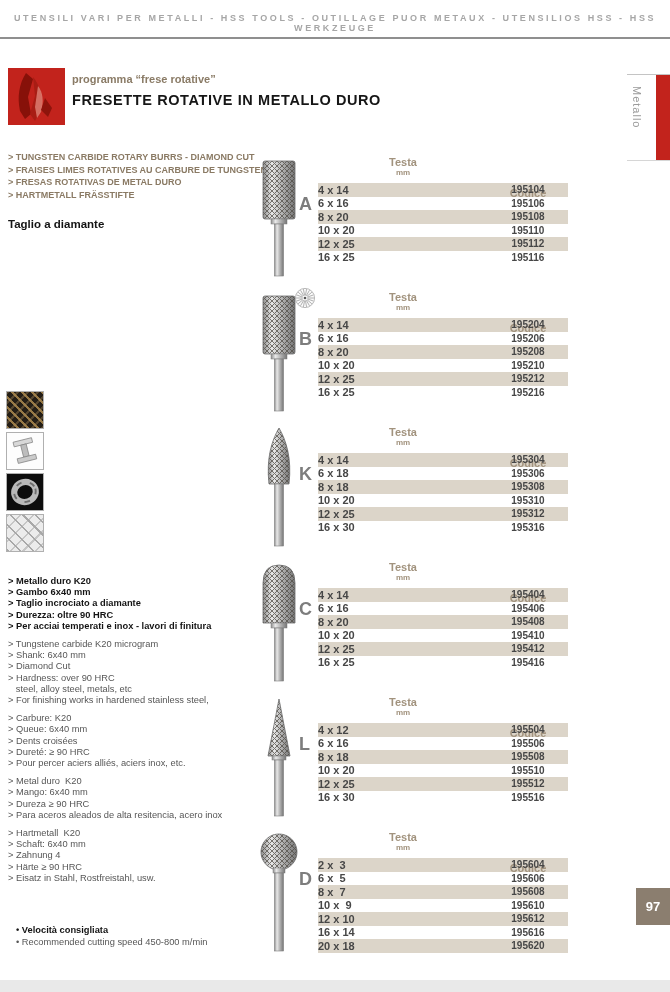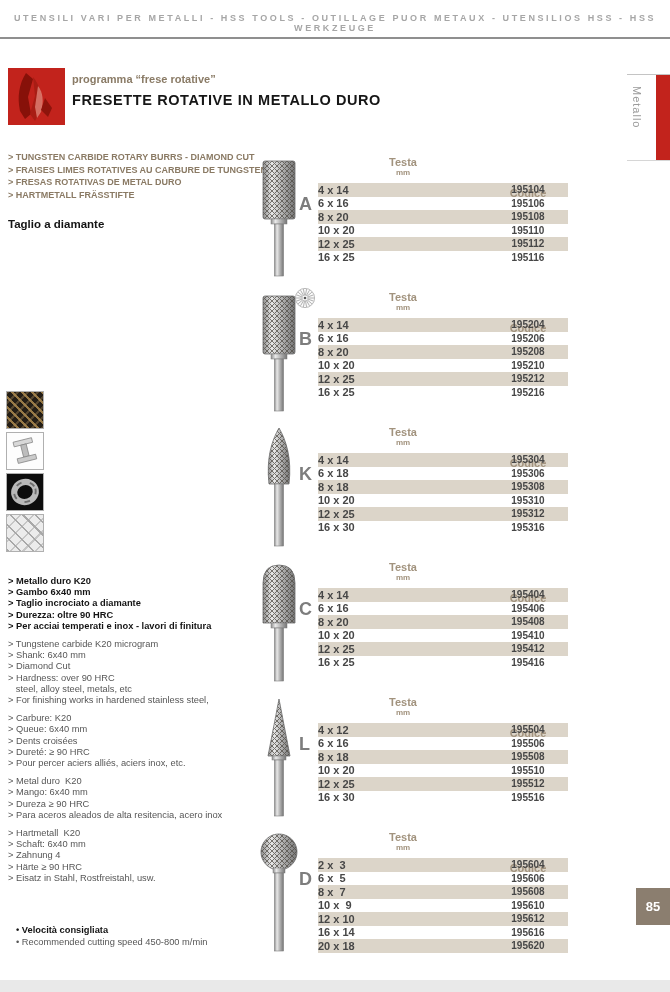--- a/index.html
+++ b/index.html
@@ -106,21 +106,21 @@
       <path d="M37,30 l7,10 -4,9 -7,-7 Z" fill="#8e140c"></path>
     </svg>
   </div>
   <div class="program-label">programma “frese rotative”</div>
   <div class="page-title">FRESETTE ROTATIVE IN METALLO DURO</div>
 
   <div class="tab-line"></div>
   <div class="tab-line2"></div>
   <div class="tab-red" style="background: rgb(194, 35, 28);"></div>
   <div class="tab-label">Metallo</div>
-  <div class="page-num" style="background: rgb(139, 126, 111);">85</div>
+  <div class="page-num" style="background: rgb(139, 126, 111);">97</div>
 
   <div class="intro">
       <div class="bullet-line">&gt; TUNGSTEN CARBIDE ROTARY BURRS - DIAMOND CUT</div>
       <div class="bullet-line">&gt; FRAISES LIMES ROTATIVES AU CARBURE DE TUNGSTENE</div>
       <div class="bullet-line">&gt; FRESAS ROTATIVAS DE METAL DURO</div>
       <div class="bullet-line">&gt; HARTMETALL FRÄSSTIFTE</div>
     </div>
   <div class="cut-label">Taglio a diamante</div>
 
   <div class="materials">

